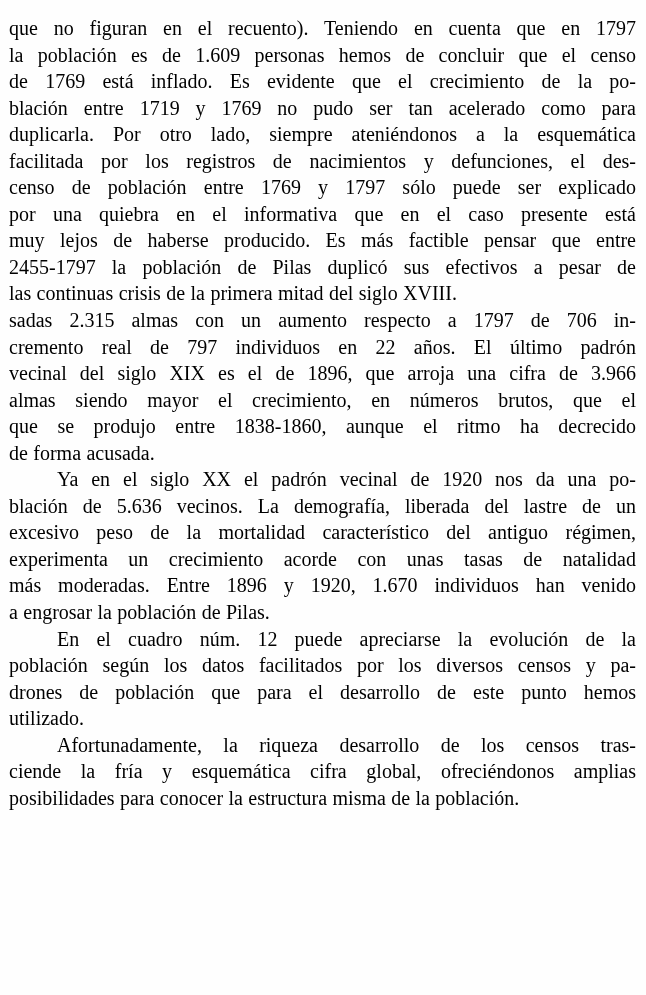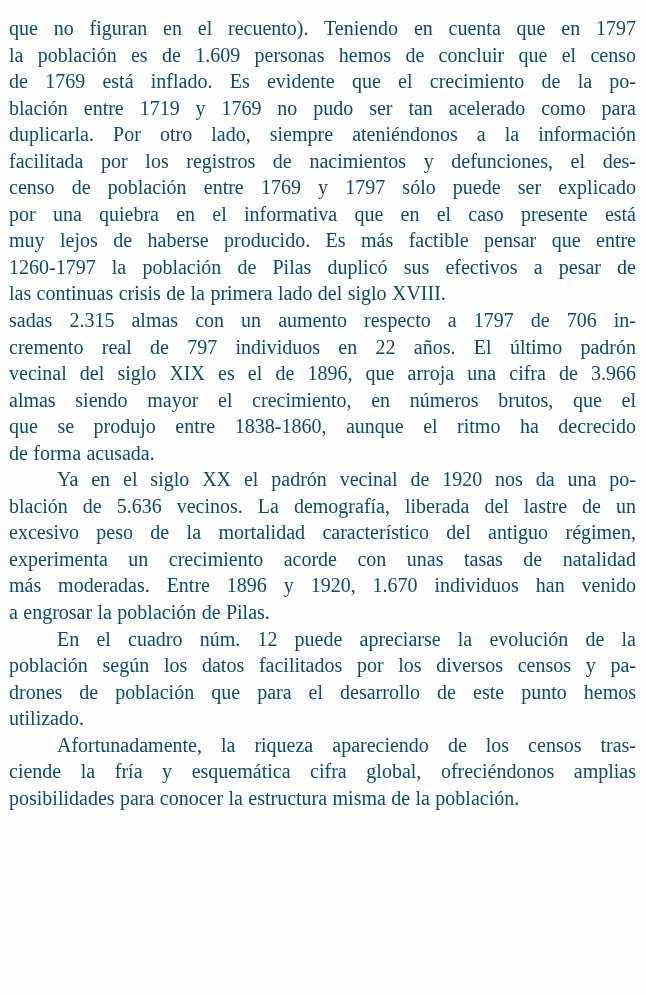--- a/index.html
+++ b/index.html
@@ -41,33 +41,33 @@
     text-align-last: left;
   }
   p.indent .line.first {
     text-indent: 48px;
   }
 </style>
 </head>
 <body>
 
 <div class="scan-page">
-  <div class="body-text" style="color: #0c4a6e;">
+  <div class="body-text" style="color: #000000;">
       <p>
         <span class="line first">que no figuran en el recuento). Teniendo en cuenta que en 1797</span>
         <span class="line">la población es de 1.609 personas hemos de concluir que el censo</span>
         <span class="line">de 1769 está inflado. Es evidente que el crecimiento de la po-</span>
         <span class="line">blación entre 1719 y 1769 no pudo ser tan acelerado como para</span>
-        <span class="line">duplicarla. Por otro lado, siempre ateniéndonos a la información</span>
+        <span class="line">duplicarla. Por otro lado, siempre ateniéndonos a la esquemática</span>
         <span class="line">facilitada por los registros de nacimientos y defunciones, el des-</span>
         <span class="line">censo de población entre 1769 y 1797 sólo puede ser explicado</span>
         <span class="line">por una quiebra en el informativa que en el caso presente está</span>
         <span class="line">muy lejos de haberse producido. Es más factible pensar que entre</span>
-        <span class="line">1260-1797 la población de Pilas duplicó sus efectivos a pesar de</span>
-        <span class="line last">las continuas crisis de la primera lado del siglo XVIII.</span>
+        <span class="line">2455-1797 la población de Pilas duplicó sus efectivos a pesar de</span>
+        <span class="line last">las continuas crisis de la primera mitad del siglo XVIII.</span>
       </p>
       <p class="indent">
         <span class="line">sadas 2.315 almas con un aumento respecto a 1797 de 706 in-</span>
         <span class="line">cremento real de 797 individuos en 22 años. El último padrón</span>
         <span class="line">vecinal del siglo XIX es el de 1896, que arroja una cifra de 3.966</span>
         <span class="line">almas siendo mayor el crecimiento, en números brutos, que el</span>
         <span class="line">que se produjo entre 1838-1860, aunque el ritmo ha decrecido</span>
         <span class="line last">de forma acusada.</span>
       </p>
       <p class="indent">
@@ -78,18 +78,18 @@
         <span class="line">más moderadas. Entre 1896 y 1920, 1.670 individuos han venido</span>
         <span class="line last">a engrosar la población de Pilas.</span>
       </p>
       <p class="indent">
         <span class="line first">En el cuadro núm. 12 puede apreciarse la evolución de la</span>
         <span class="line">población según los datos facilitados por los diversos censos y pa-</span>
         <span class="line">drones de población que para el desarrollo de este punto hemos</span>
         <span class="line last">utilizado.</span>
       </p>
       <p class="indent">
-        <span class="line first">Afortunadamente, la riqueza apareciendo de los censos tras-</span>
+        <span class="line first">Afortunadamente, la riqueza desarrollo de los censos tras-</span>
         <span class="line">ciende la fría y esquemática cifra global, ofreciéndonos amplias</span>
         <span class="line last">posibilidades para conocer la estructura misma de la población.</span>
       </p>
     </div>
 </div>
 
 </body></html>

